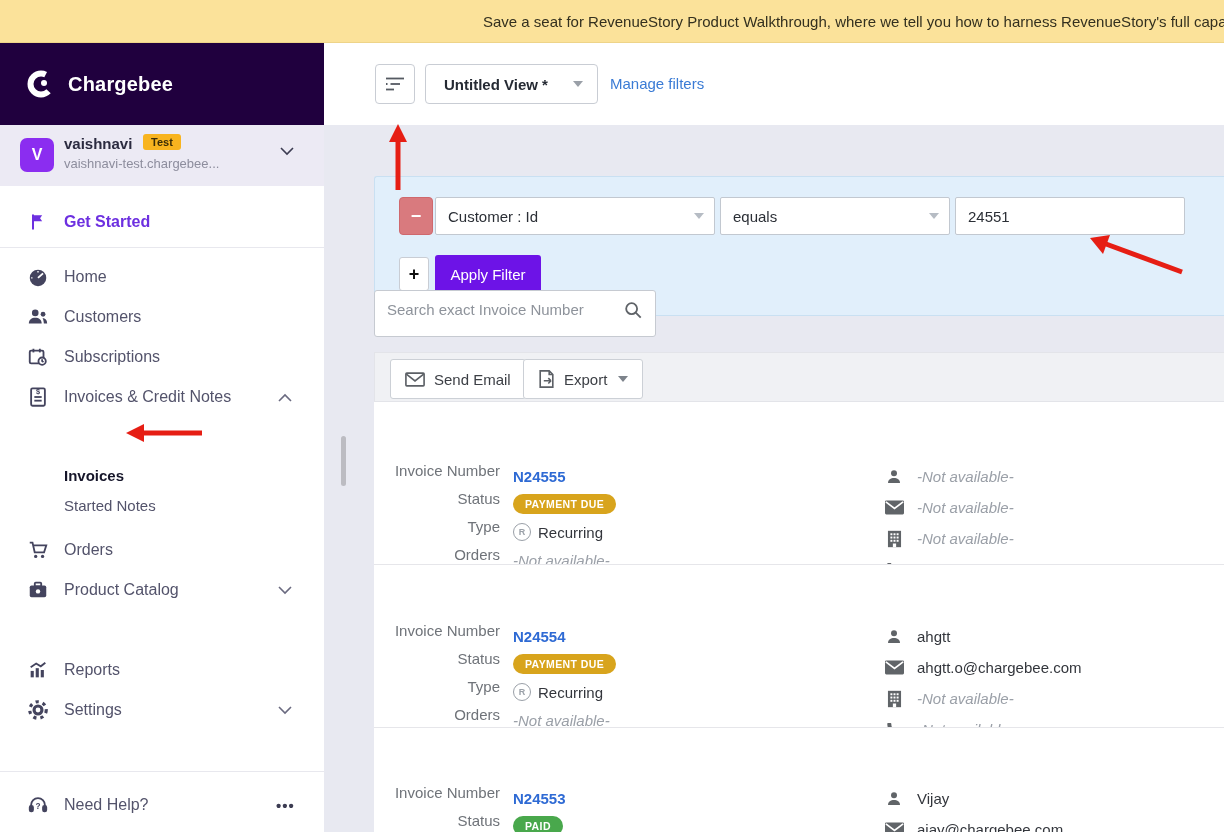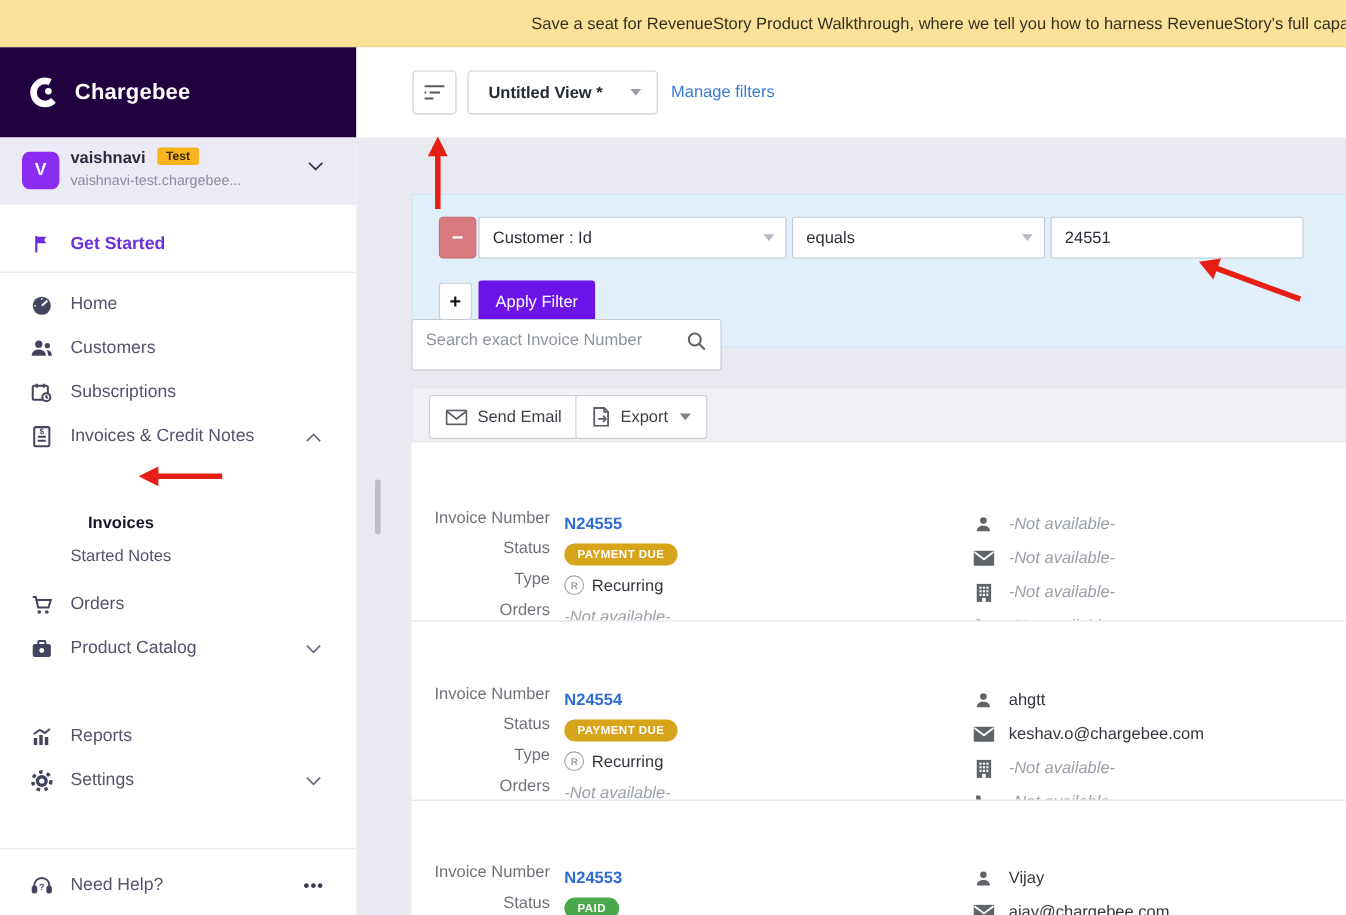--- a/index.html
+++ b/index.html
@@ -24,21 +24,21 @@
   .acct-domain { position:absolute; left:64px; top:31px; font-size:13px; color:#8d8d9d; }
   .acct-chev { position:absolute; left:280px; top:22px; color:#3c3c52; }
 
   .nav-item { position:absolute; left:0; width:324px; height:40px; display:flex; align-items:center; cursor:pointer; }
   .nav-item .ic { position:absolute; left:26px; width:24px; height:24px; color:#44445e; display:flex; align-items:center; justify-content:center; }
   .nav-item .lbl { position:absolute; left:64px; font-size:16px; color:#53536b; }
   .nav-item .chev { position:absolute; left:278px; color:#6a6a80; }
   .nav-item.purple .ic, .nav-item.purple .lbl { color:#6d30e0; font-weight:bold; }
   .nav-sub { position:absolute; left:0; width:324px; height:30px; display:flex; align-items:center; cursor:pointer; }
   .nav-sub .lbl { position:absolute; left:64px; font-size:15px; color:#53536b; }
-  .nav-sub.active .lbl { color:#16162a; font-weight:bold;margin-left:16px; }
+  .nav-sub.active .lbl { color:#16162a; font-weight:bold; }
   .sb-divider { position:absolute; left:0; width:324px; height:1px; background:#e8e8ee; }
   .more-dots { position:absolute; left:276px; font-size:15px; font-weight:bold; color:#3c3c52; letter-spacing:1px; }
 
   
   .topbar { left:324px; top:43px; width:900px; height:82px; background:#ffffff; }
   .filter-btn { position:absolute; left:51px; top:21px; width:40px; height:40px; background:#fff; border:1px solid #c9cdd4; border-radius:4px; display:flex; align-items:center; justify-content:center; color:#555a62; cursor:pointer; }
   .view-dd { position:absolute; left:101px; top:21px; width:173px; height:40px; background:#fff; border:1px solid #c9cdd4; border-radius:4px; display:flex; align-items:center; cursor:pointer; }
   .view-dd .txt { margin-left:18px; font-size:15px; font-weight:bold; color:#252a33; }
   .view-dd .caret { position:absolute; right:14px; }
   .manage-link { position:absolute; left:286px; top:32px; font-size:15px; color:#3a7bd5; cursor:pointer; }
@@ -447,21 +447,21 @@
             </span>
             <span>ahgtt</span>
           </div>
         <div class="crow">
             <span class="cic">
               <svg width="19" height="15" viewBox="0 0 22 16" fill="currentColor">
                 <rect x="0" y="0" width="22" height="16" rx="1.5"></rect>
                 <path d="M1 1.5l10 7.5L21 1.5" fill="none" stroke="#fff" stroke-width="2"></path>
               </svg>
             </span>
-            <span>keshav.o@chargebee.com</span>
+            <span>ahgtt.o@chargebee.com</span>
           </div>
         <div class="crow">
             <span class="cic">
               <svg width="15" height="18" viewBox="0 0 18 22" fill="currentColor">
                 <rect x="1" y="1" width="16" height="20"></rect>
                 <g fill="#fff">
                   <rect x="4" y="4" width="2.4" height="2.4"></rect>
                   <rect x="7.8" y="4" width="2.4" height="2.4"></rect>
                   <rect x="11.6" y="4" width="2.4" height="2.4"></rect>
                   <rect x="4" y="8" width="2.4" height="2.4"></rect>

